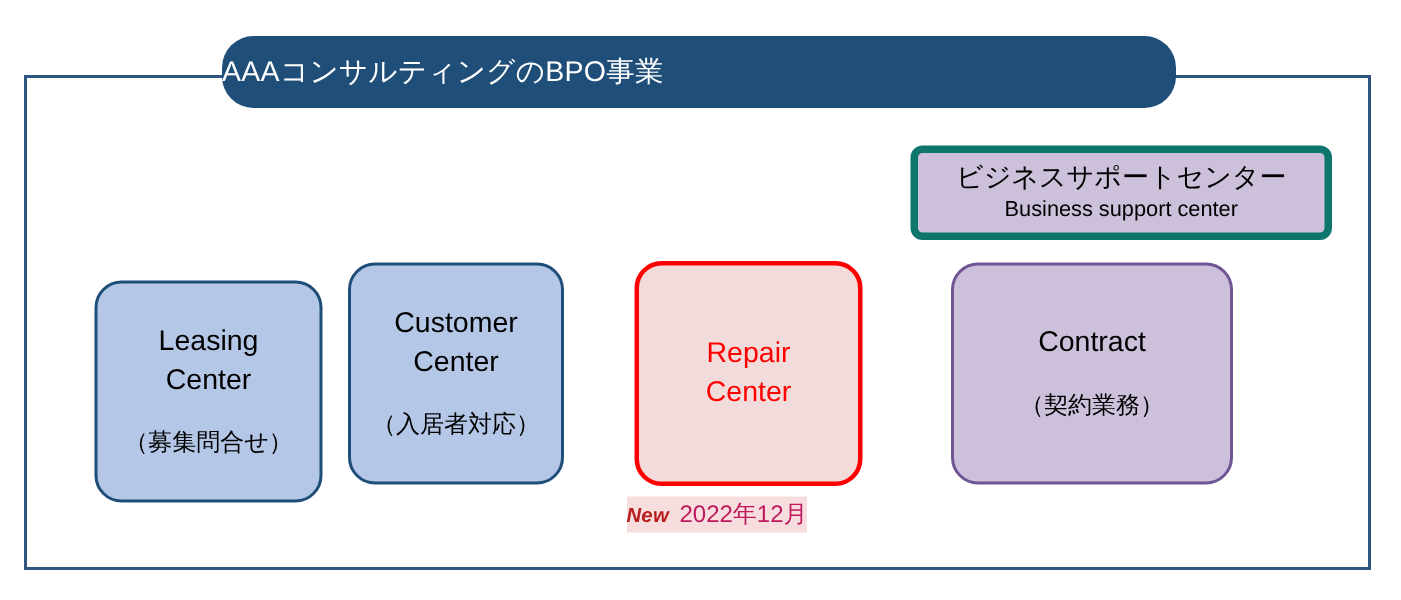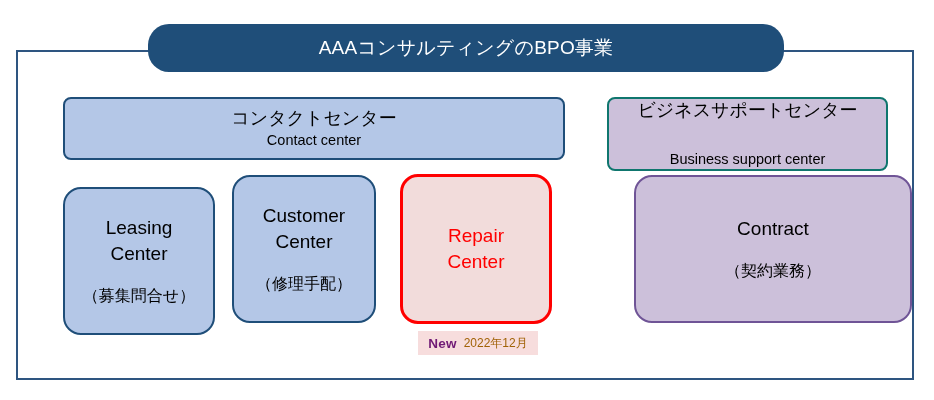--- a/index.html
+++ b/index.html
@@ -38,21 +38,21 @@
   .title-banner {
     position: absolute;
     left: 148px;
     top: 24px;
     width: 636px;
     height: 48px;
     background: #1F4E79;
     border-radius: 21px;
     display: flex;
     align-items: center;
-    justify-content: center;
+    justify-content: flex-start;
     box-sizing: border-box;
     z-index: 5;
   }
   .title-banner-text {
     color: #ffffff;
     font-size: 19px;
     letter-spacing: 0.2px;
     white-space: nowrap;
   }
 
@@ -84,24 +84,23 @@
     top: 97px;
     width: 502px;
     height: 63px;
     background: #B4C7E7;
     border: 2px solid #1F4E79;
   }
   .header-bsc {
     left: 607px;
     top: 97px;
     width: 281px;
-    height: 74px;
+    height: 63px;
     background: #CCC0DA;
-    border: 2px solid #0f766e;
-    justify-content: space-between;
+    border: 5px solid #0f766e;
   }
 
   
   .card {
     position: absolute;
     box-sizing: border-box;
     border-radius: 18px;
     display: flex;
     flex-direction: column;
     align-items: center;
@@ -132,22 +131,22 @@
     color: #FF0000;
   }
   .card-purple {
     background: #CCC0DA;
     border: 2px solid #6F5496;
     color: #000000;
   }
 
   .card-leasing  { left: 63px;  top: 187px; width: 152px; height: 148px; }
   .card-customer { left: 232px; top: 175px; width: 144px; height: 148px; }
-  .card-repair   { left: 400px; top: 174px; width: 152px; height: 150px; }
-  .card-contract { left: 634px; top: 175px; width: 278px; height: 148px; }
+  .card-repair   { left: 423px; top: 174px; width: 152px; height: 150px; }
+  .card-contract { left: 634px; top: 175px; width: 188px; height: 148px; }
 
   
   .misspelled {
     position: relative;
     display: inline-block;
     text-decoration-line: underline;
     text-decoration-style: wavy;
     text-decoration-color: #FF0000;
     text-decoration-thickness: 1px;
     text-underline-offset: 2px;
@@ -161,62 +160,59 @@
     width: 120px;
     height: 24px;
     background: #F7DDDD;
     display: flex;
     align-items: center;
     justify-content: center;
     gap: 7px;
     z-index: 4;
   }
   .new-badge .nb-label {
-    color: #701a75;
+    color: #b91c1c;
     font-size: 13.5px;
     font-weight: bold;
     letter-spacing: 0.2px;
+    font-style: italic;
   }
   .new-badge .nb-date {
-    color: #a16207;
-    font-size: 12px;
+    color: #be185d;
+    font-size: 16px;
     white-space: nowrap;
   }
 </style>
 </head>
 <body>
 
 <div id="canvas">
 
   <div class="outer-frame"></div>
 
   <div class="title-banner">
     <span class="title-banner-text">AAAコンサルティングのBPO事業</span>
   </div>
 
-  <div class="group-header header-contact">
-    <span class="gh-jp">コンタクトセンター</span>
-    <span class="gh-en">Contact center</span>
-  </div>
 
   <div class="group-header header-bsc">
     <span class="gh-jp">ビジネスサポートセンター</span>
     <span class="gh-en">Business support center</span>
   </div>
 
   <div class="card card-blue card-leasing">
     <span class="c-en">Leasing</span>
     <span class="c-en">Center</span>
     <span class="c-jp">（募集問合せ）</span>
   </div>
 
   <div class="card card-blue card-customer">
     <span class="c-en">Customer</span>
     <span class="c-en">Center</span>
-    <span class="c-jp">（修理手配）</span>
+    <span class="c-jp">（入居者対応）</span>
   </div>
 
   <div class="card card-red card-repair">
     <span class="c-en">Repair</span>
     <span class="c-en">Center</span>
   </div>
 
   <div class="card card-purple card-contract">
     <span class="c-en">Contract</span>
     <span class="c-jp">（契約業務）</span>

